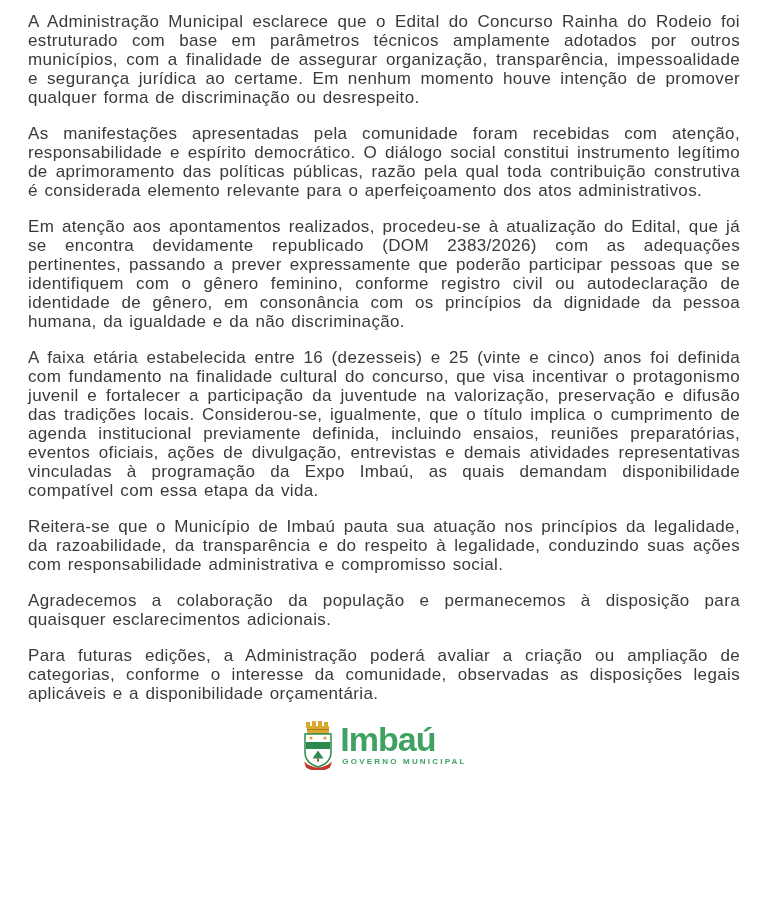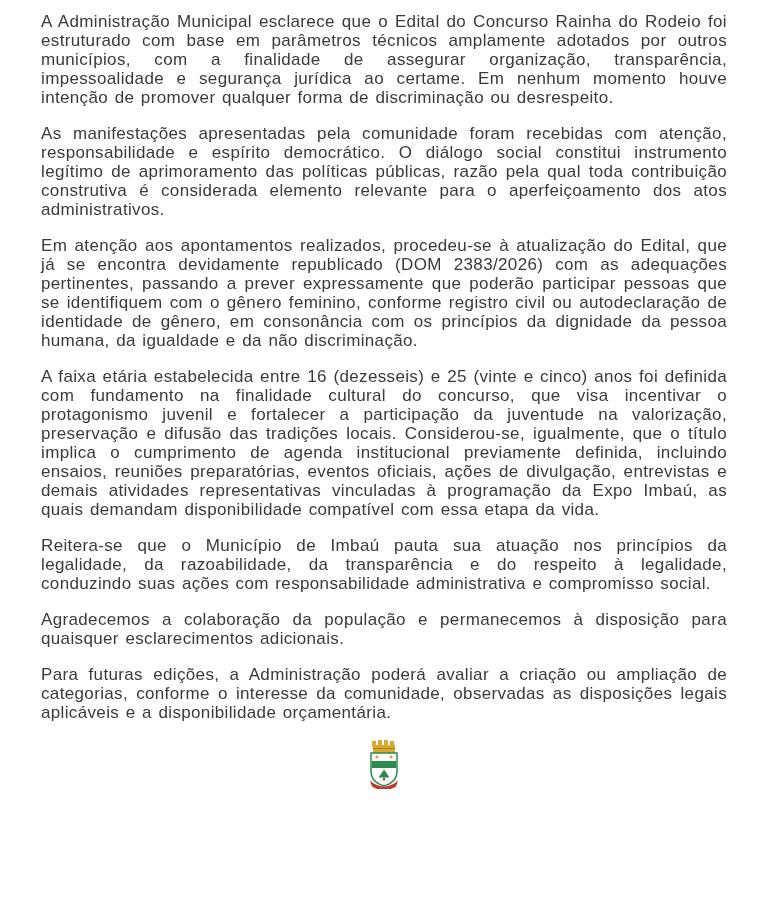--- a/index.html
+++ b/index.html
@@ -25,21 +25,21 @@
     letter-spacing: 0.2px;
   }
   .title-block h1 {
     margin: 0;
     font-size: 17px;
     line-height: 19px;
     font-weight: bold;
   }
   .body-text {
     margin-top: 12px;
-    padding: 0 41px;
+    padding: 0 28px;
   }
   .body-text p {
     margin: 0 0 17px 0;
     text-align: justify;
     font-size: 17px;
     line-height: 19px;
     color: #3a3a3a;
     letter-spacing: 0.35px;
     word-spacing: 1.5px;
   }
@@ -114,15 +114,19 @@
 
         <circle cx="10" cy="18" r="1.6" fill="#d8a92c"></circle>
         <circle cx="24" cy="18" r="1.6" fill="#d8a92c"></circle>
 
         <path d="M17,30.5 l5.5,8 h-11 z" fill="#2d8a4e"></path>
         <rect x="16" y="38.5" width="2" height="3" fill="#8a5a2a"></rect>
 
         <path d="M3,41.5 c4,4 10,6 14,6 c4,0 10,-2 14,-6 l-2,6 c-4,2.5 -8,3.5 -12,3.5 c-4,0 -8,-1 -12,-3.5 z" fill="#c0392b"></path>
       </svg>
     </span>
+    <span class="logo-textcol">
+      <span class="logo-wordmark">Imbaú</span>
+      <span class="logo-subtitle">GOVERNO MUNICIPAL</span>
+    </span>
   </footer>
 
 </div>
 
 </body></html>

